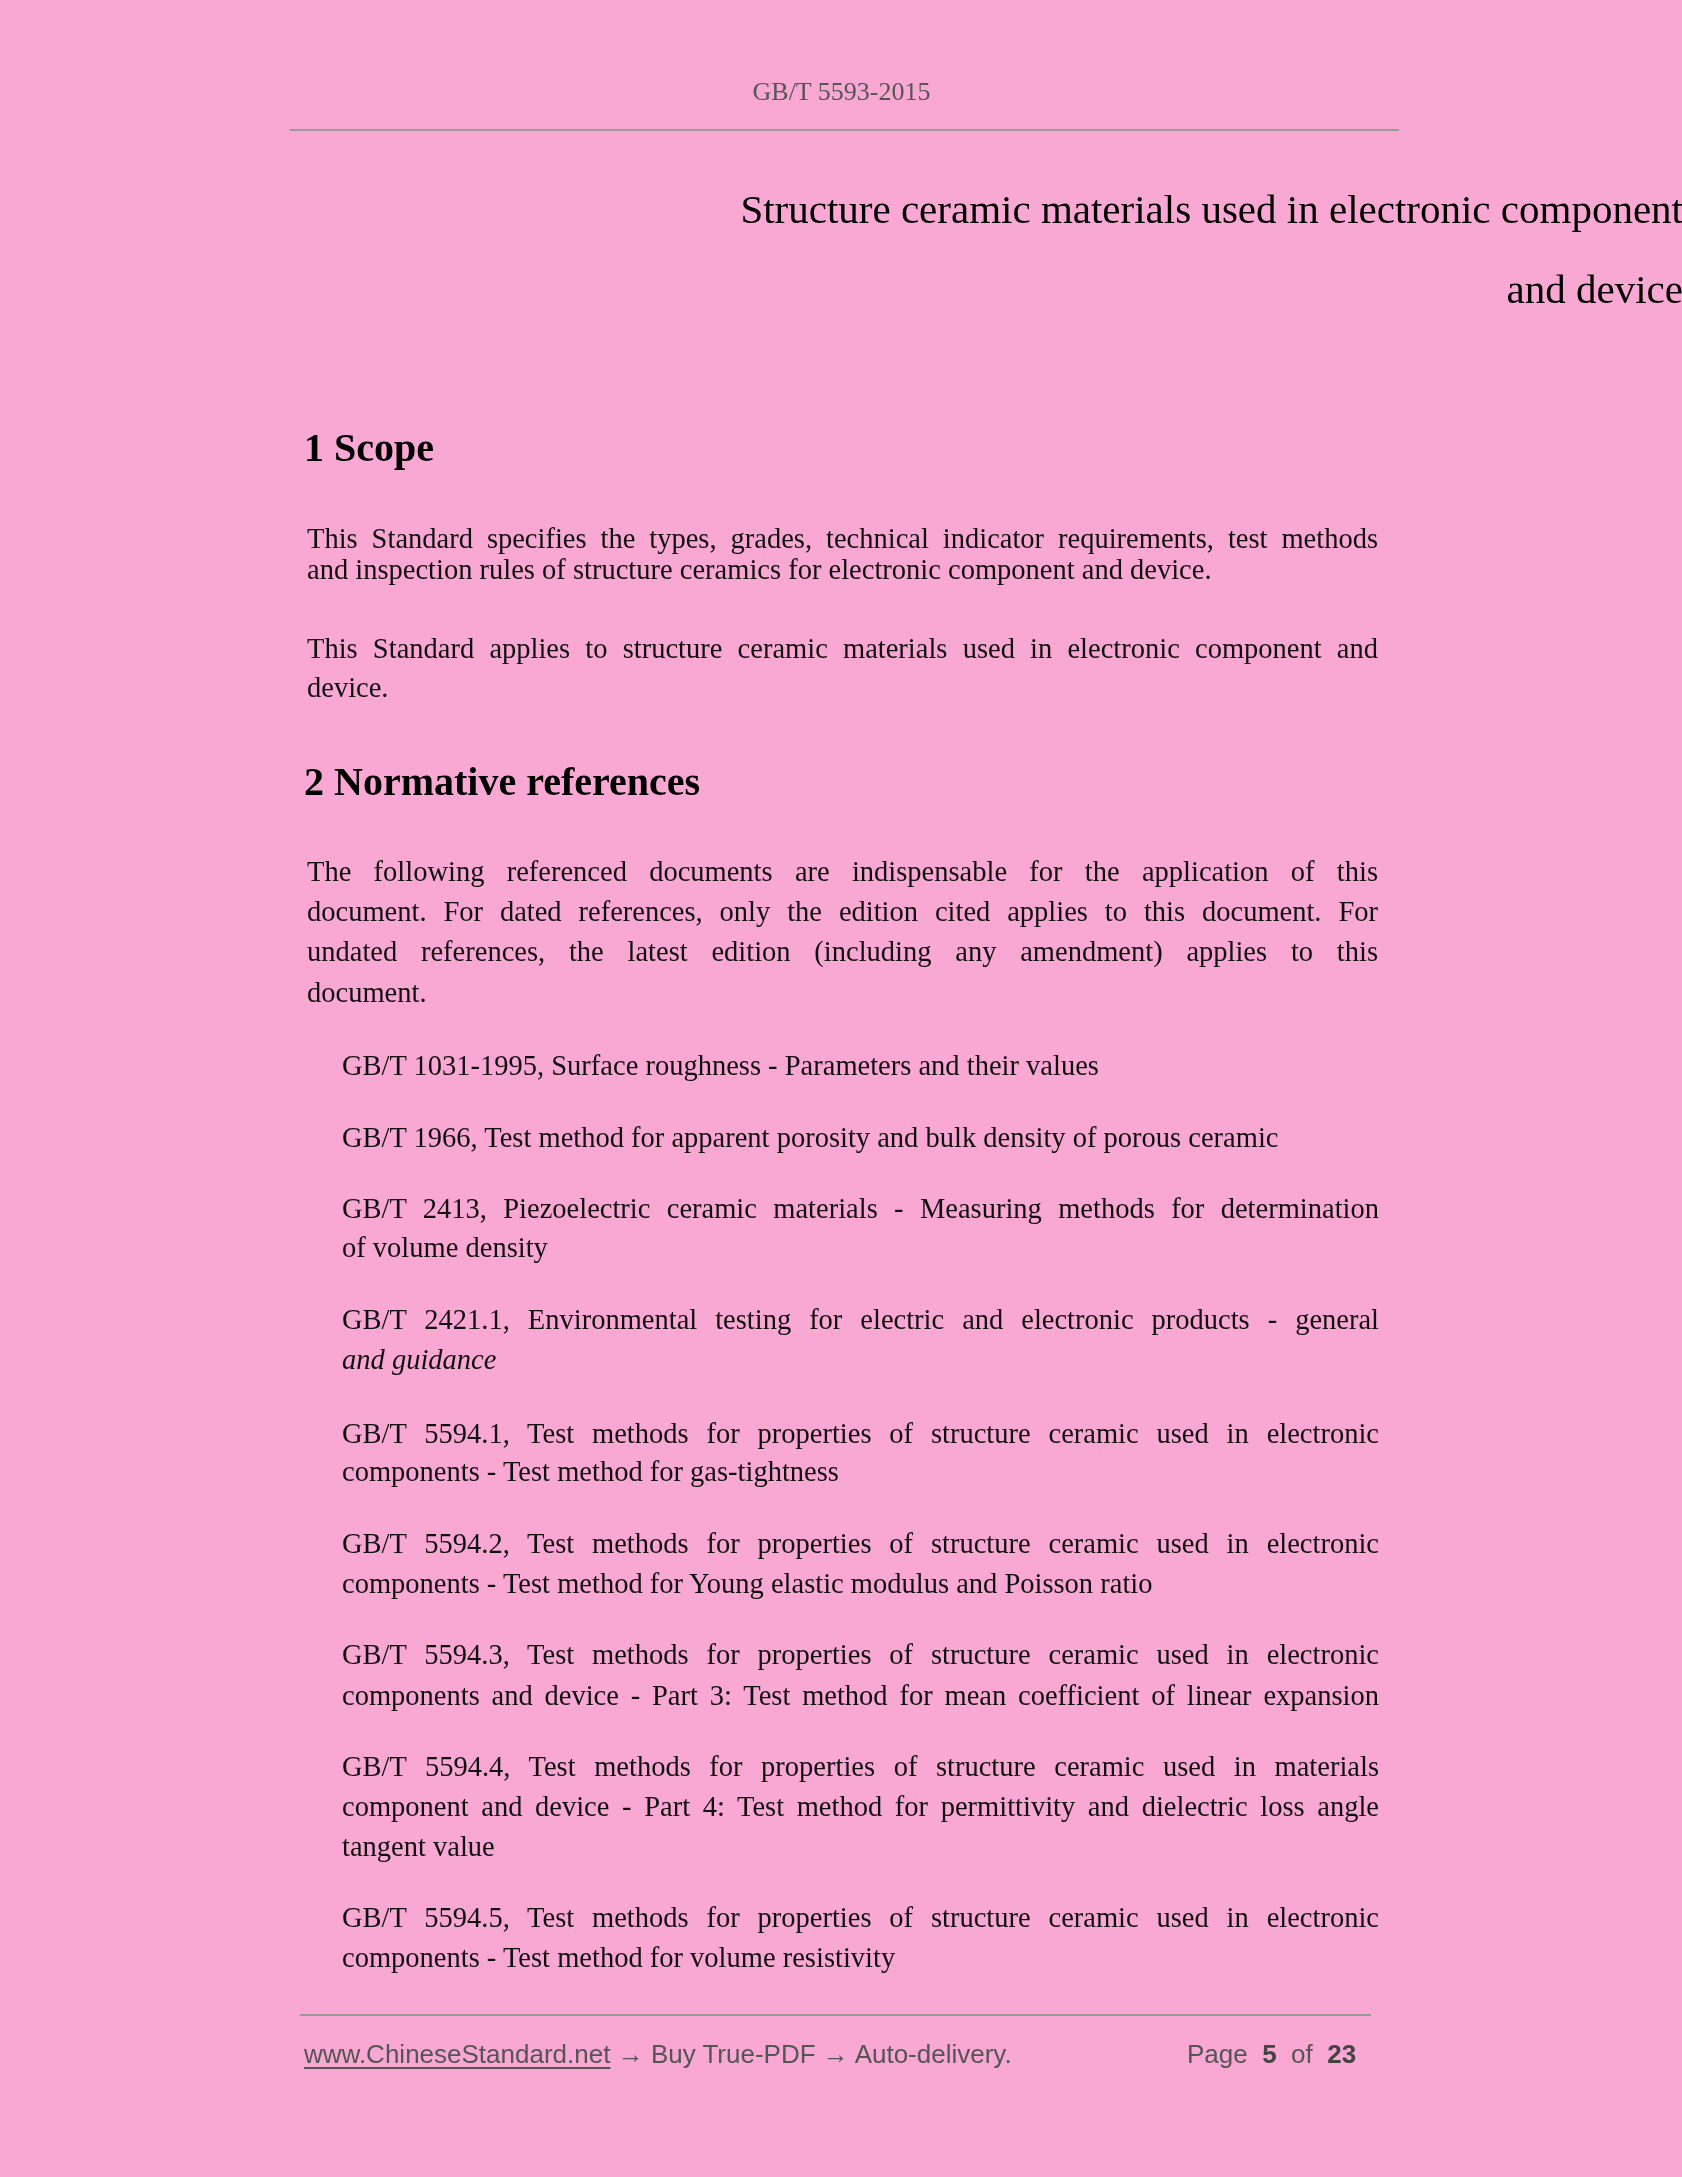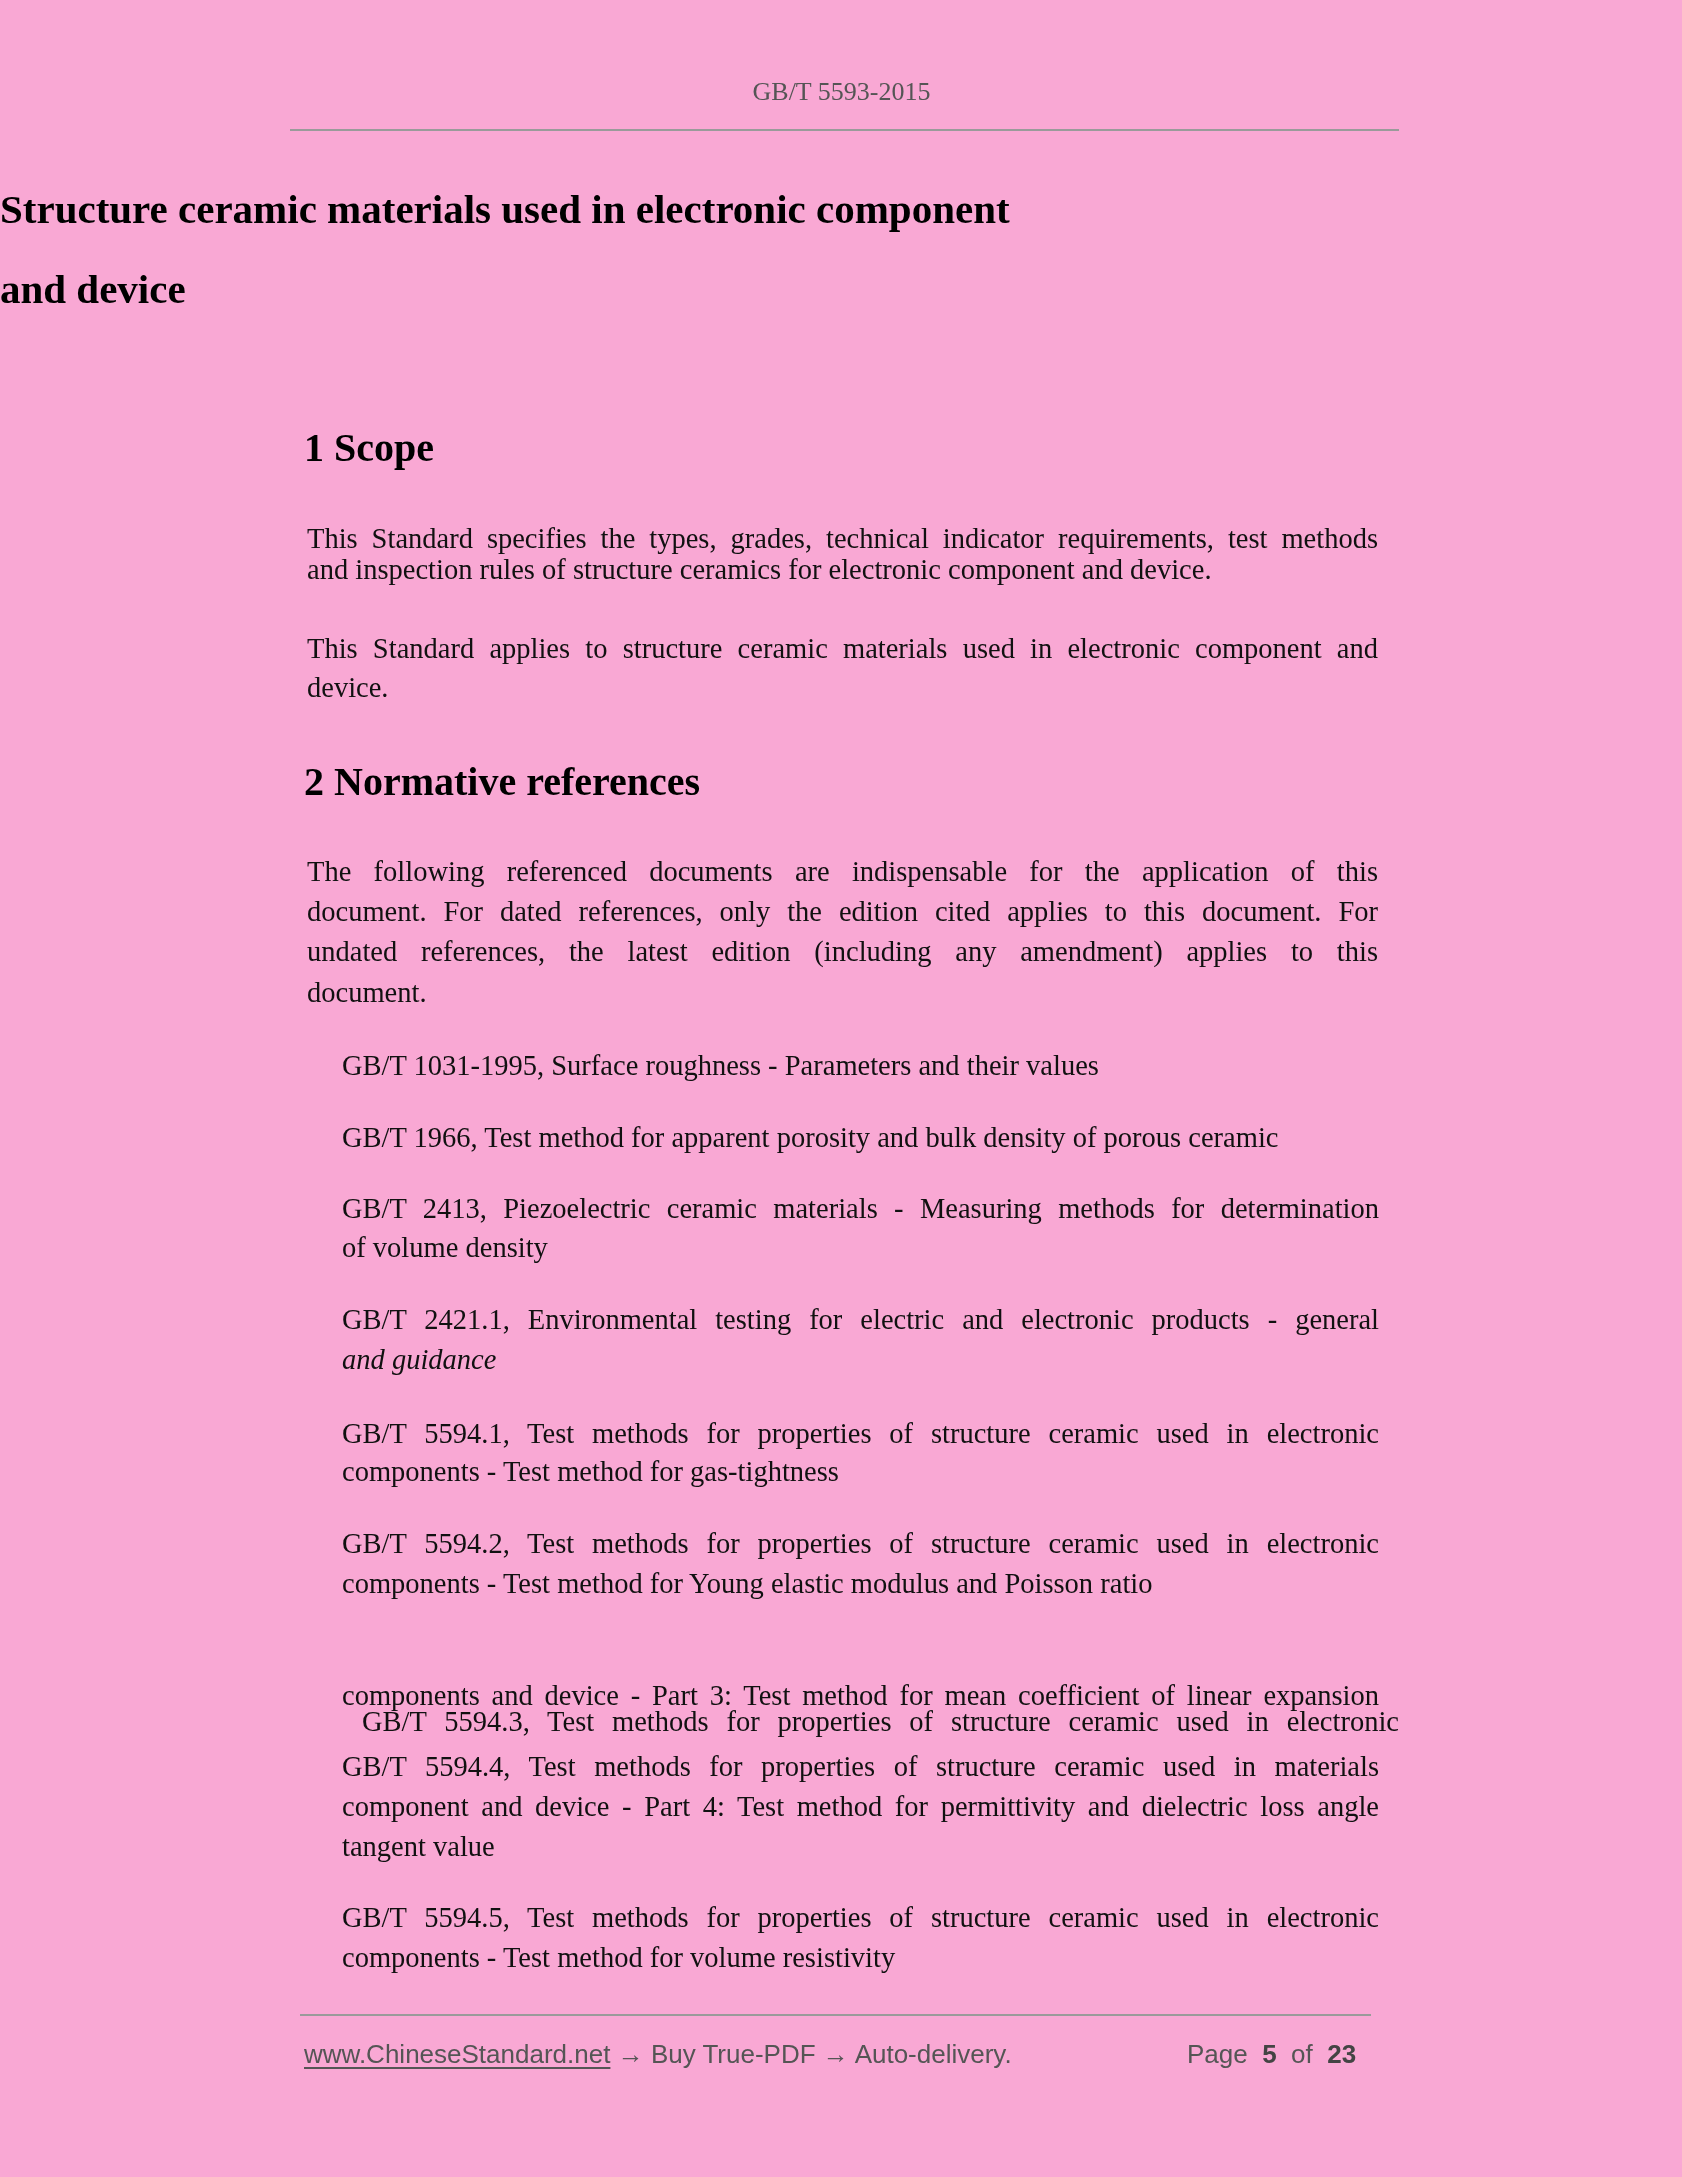--- a/index.html
+++ b/index.html
@@ -8,22 +8,22 @@
 
   .running-header {
     position: absolute; left: 0; width: 1683px; top: 76px;
     text-align: center; font-family: "Liberation Serif", serif;
     font-size: 26px; line-height: 31px; color: #555;
   }
   .header-rule { position: absolute; left: 290px; width: 1109px; top: 129px; height: 1.7px; background: #9a9a9a; }
 
   .doc-title {
     position: absolute; left: 0; width: 1683px;
-    text-align: left; font-family: "Liberation Serif", serif;
-    font-weight: bold; font-size: 41px; color: #000; white-space: nowrap;
+    text-align: right; font-family: "Liberation Serif", serif;
+    font-weight: normal; font-size: 41px; color: #000; white-space: nowrap;
   }
   .heading {
     position: absolute; left: 304px; font-family: "Liberation Serif", serif;
     font-weight: bold; font-size: 40px; color: #000; white-space: nowrap;
   }
   .line {
     position: absolute; font-family: "Liberation Serif", serif;
     font-size: 28.5px; color: #111; white-space: nowrap;
     height: 35px; line-height: 35px;
   }
@@ -76,21 +76,21 @@
 
   <div class="line ref justify" style="top:1302px;">GB/T 2421.1, Environmental testing for electric and electronic products - general</div>
   <div class="line ref" style="top:1342px;font-style:italic;">and guidance</div>
 
   <div class="line ref justify" style="top:1416px;">GB/T 5594.1, Test methods for properties of structure ceramic used in electronic</div>
   <div class="line ref" style="top:1454px;">components - Test method for gas-tightness</div>
 
   <div class="line ref justify" style="top:1526px;">GB/T 5594.2, Test methods for properties of structure ceramic used in electronic</div>
   <div class="line ref" style="top:1566px;">components - Test method for Young elastic modulus and Poisson ratio</div>
 
-  <div class="line ref justify" style="top:1704px;margin-left:20px;">GB/T 5594.3, Test methods for properties of structure ceramic used in electronic</div>
+  <div class="line ref justify" style="top:1637px;">GB/T 5594.3, Test methods for properties of structure ceramic used in electronic</div>
   <div class="line ref justify" style="top:1678px;">components and device - Part 3: Test method for mean coefficient of linear expansion</div>
 
   <div class="line ref justify" style="top:1749px;">GB/T 5594.4, Test methods for properties of structure ceramic used in materials</div>
   <div class="line ref justify" style="top:1789px;">component and device - Part 4: Test method for permittivity and dielectric loss angle</div>
   <div class="line ref" style="top:1829px;">tangent value</div>
 
   <div class="line ref justify" style="top:1900px;">GB/T 5594.5, Test methods for properties of structure ceramic used in electronic</div>
   <div class="line ref" style="top:1940px;">components - Test method for volume resistivity</div>
 
   <div class="footer-rule"></div>

